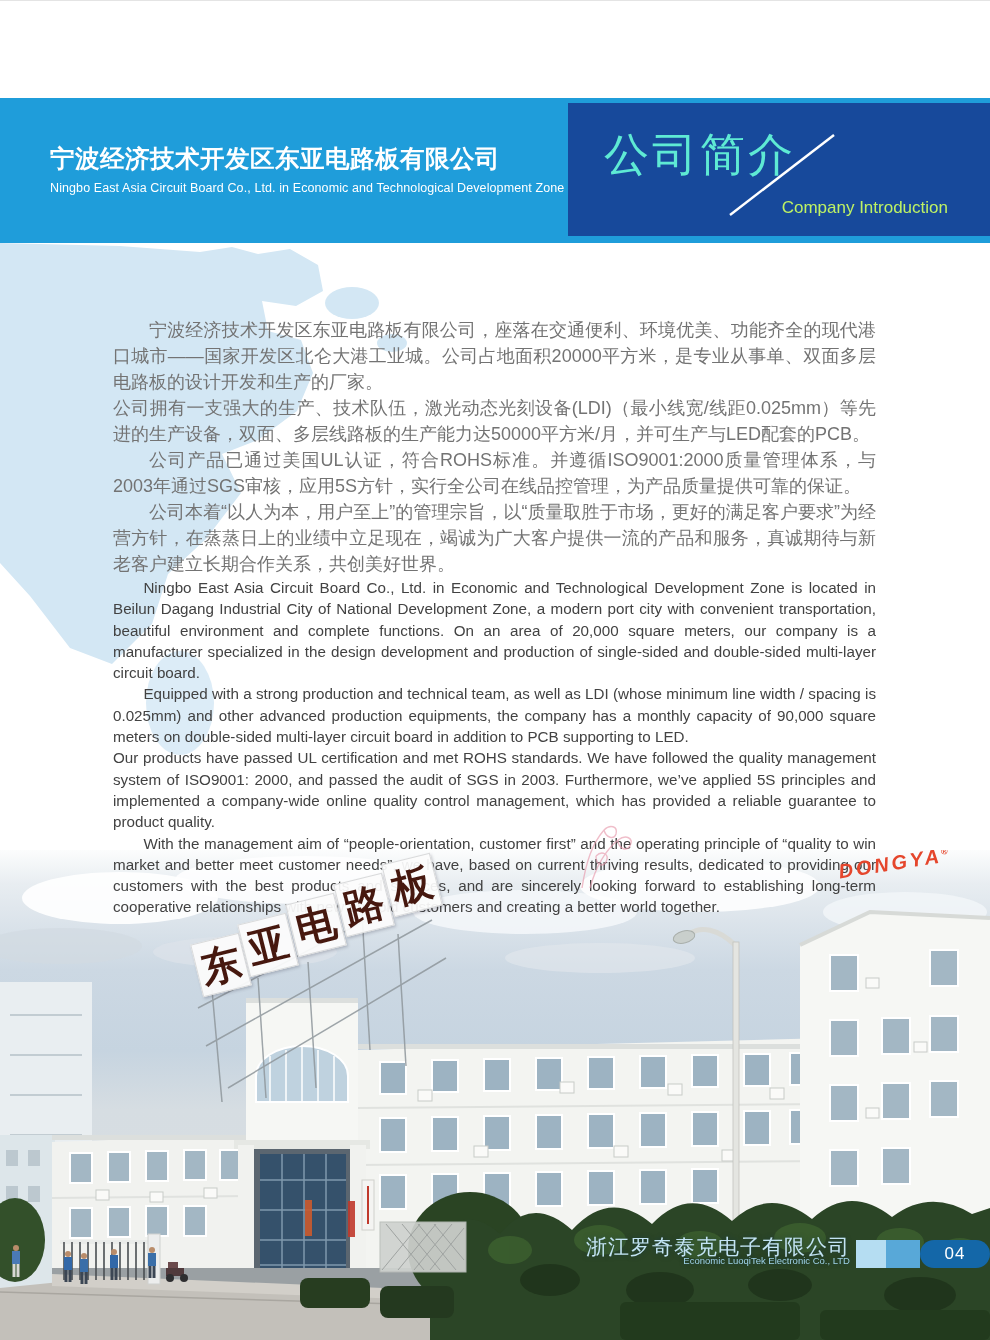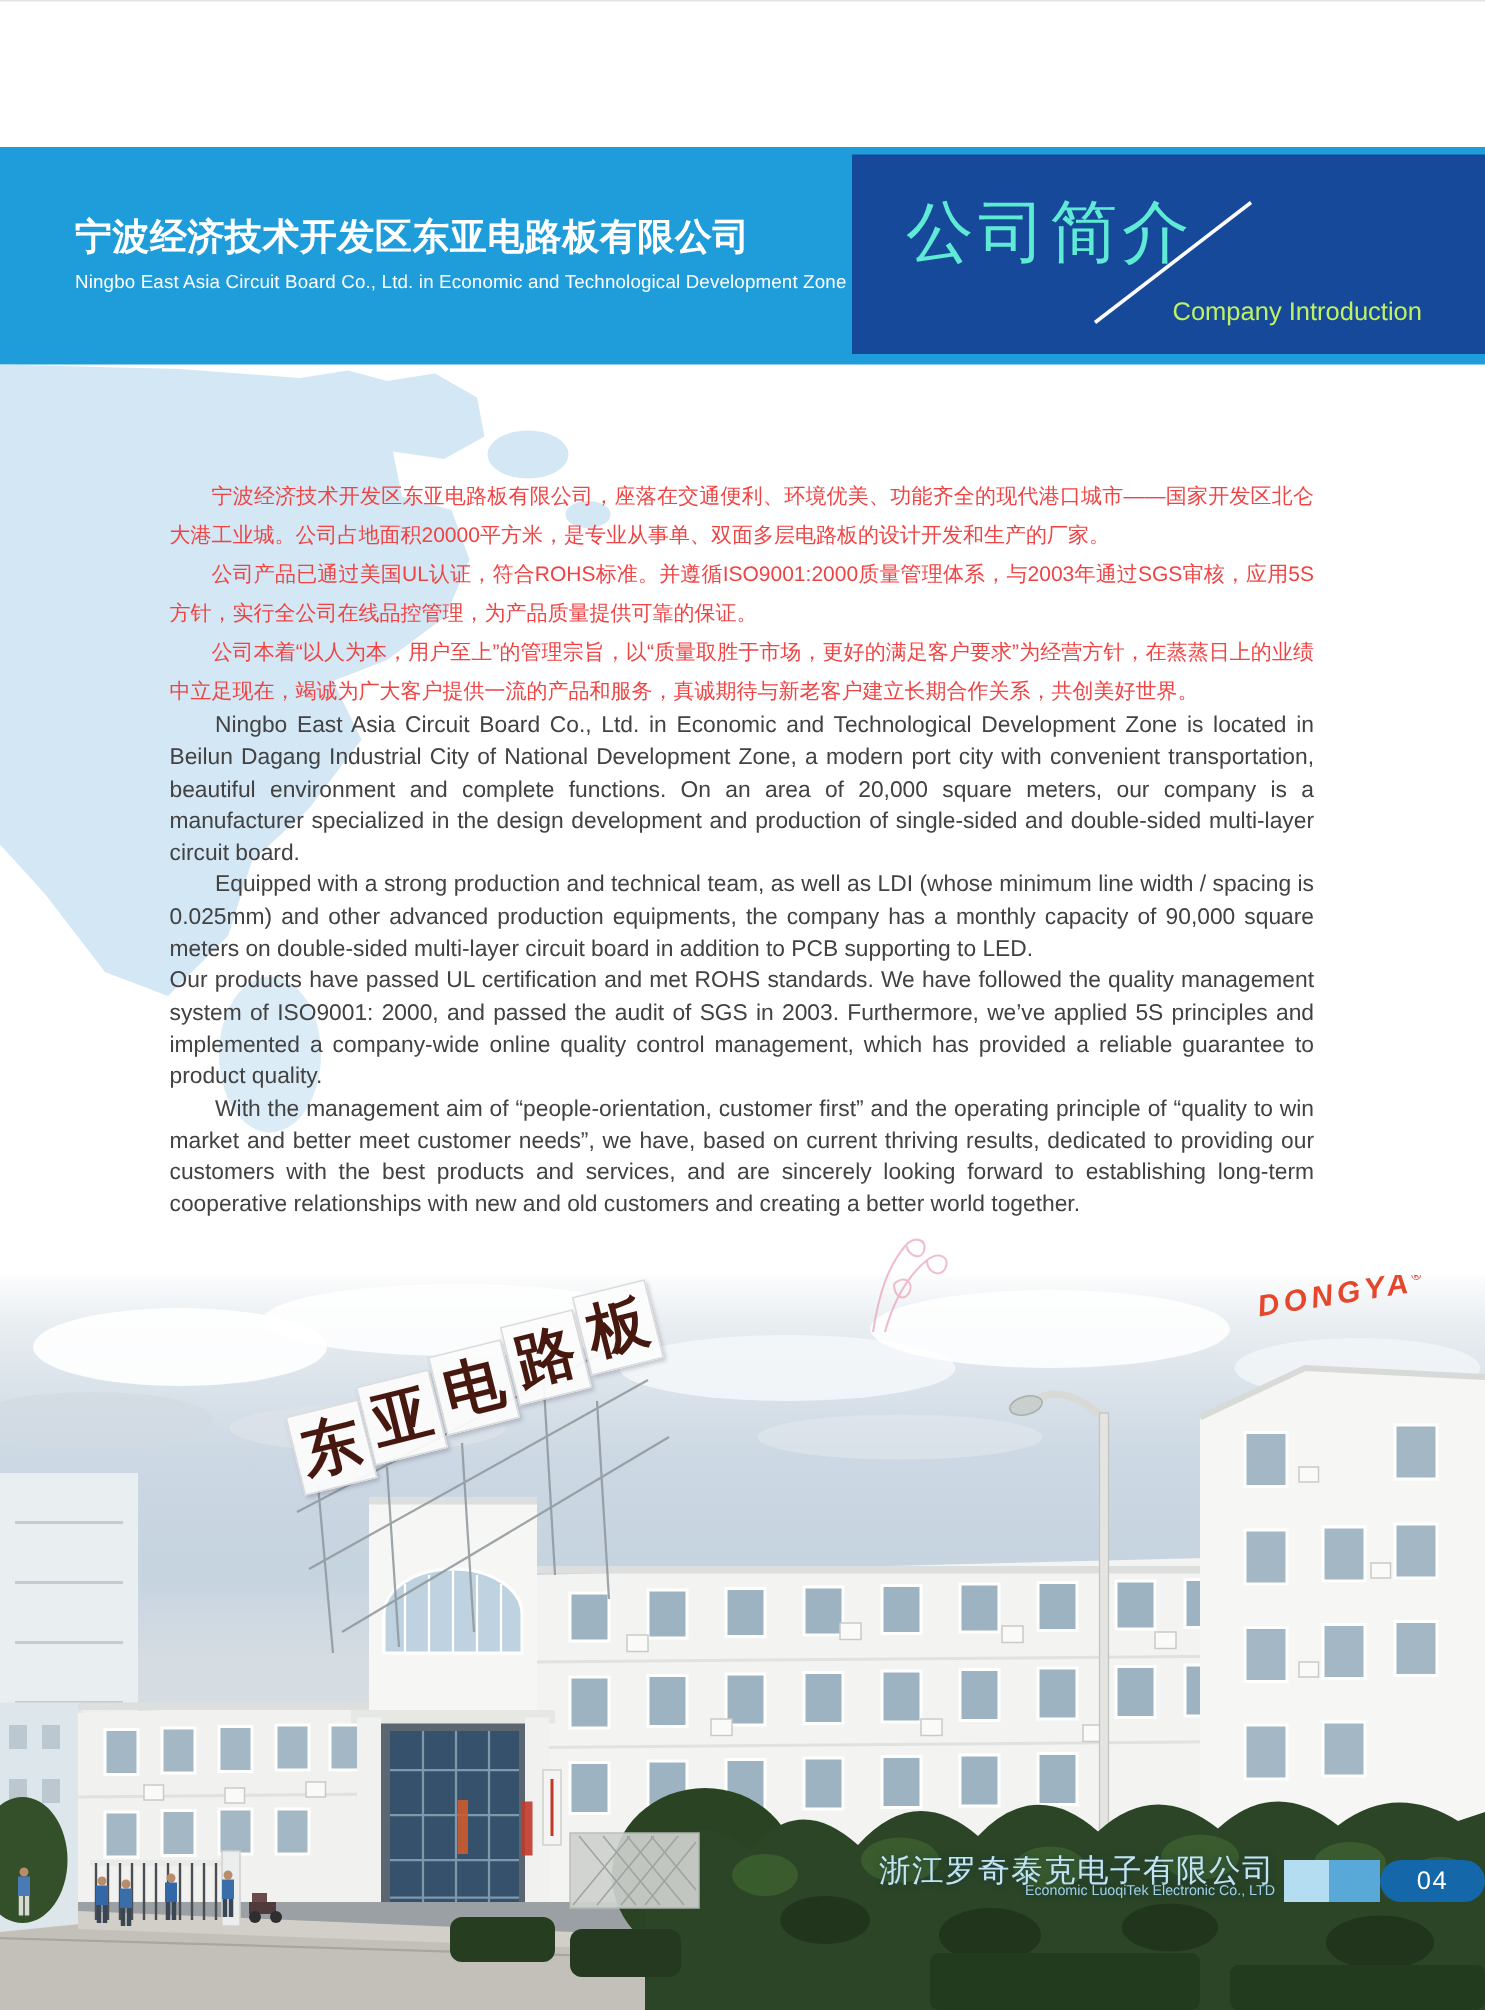--- a/index.html
+++ b/index.html
@@ -17,21 +17,21 @@
   .section-cn{position:absolute;left:36px;top:22px;color:#5eead4;font-size:45px;letter-spacing:3px;font-weight:500;}
   .slash-svg{position:absolute;left:158px;top:30px;}
   .section-en{position:absolute;right:42px;top:95px;color:#bef264;font-size:17px;}
 
   
   .map-bg{position:absolute;left:0;top:243px;width:560px;height:600px;z-index:0;}
 
   
   .content{position:absolute;left:113px;top:317px;width:763px;z-index:2;}
   .content p{margin:0;text-align:justify;}
-  .cn{font-size:14px;line-height:26px;color:#ef4444;}
+  .cn{font-size:18px;line-height:26px;color:#737373;}
   .en{font-size:15.2px;line-height:21.3px;color:#424242;}
   .indent{text-indent:2em;}
   .en-block{margin-top:27px;}
 
   
   .photo{position:absolute;left:0;top:850px;width:990px;height:490px;margin:0;overflow:hidden;
     background:linear-gradient(180deg,#fcfdfd 0px,#e8edf1 34px,#ccd8e3 120px,#c6d4e0 200px,#d6dde2 260px,#dadfe2 490px);}
   .photo svg.scene{position:absolute;left:0;top:0;}
 
   .dongya{position:absolute;left:838px;top:2px;transform:rotate(-9deg);color:#e5462c;
@@ -81,20 +81,21 @@
 
   <svg class="map-bg" width="560" height="600" viewBox="0 0 560 600">
     <path fill="#d3e7f4" d="M0,0 L120,3 L200,9 L232,4 L258,11 L290,6 L318,22 L323,48 L296,63 L262,58 L268,88 L301,97 L313,130 L297,168 L258,197 L222,211 L241,250 L206,296 L168,331 L152,381 L112,421 L70,405 L30,353 L0,320 Z"></path>
     <ellipse cx="352" cy="60" rx="27" ry="16" fill="#d3e7f4"></ellipse>
     <ellipse cx="392" cy="100" rx="15" ry="9" fill="#d3e7f4"></ellipse>
     <ellipse cx="180" cy="460" rx="34" ry="52" fill="#dcecf7"></ellipse>
   </svg>
 
   <main class="content">
     <p class="cn indent">宁波经济技术开发区东亚电路板有限公司，座落在交通便利、环境优美、功能齐全的现代港口城市——国家开发区北仑大港工业城。公司占地面积20000平方米，是专业从事单、双面多层电路板的设计开发和生产的厂家。</p>
+    <p class="cn">公司拥有一支强大的生产、技术队伍，激光动态光刻设备(LDI)（最小线宽/线距0.025mm）等先进的生产设备，双面、多层线路板的生产能力达50000平方米/月，并可生产与LED配套的PCB。</p>
     <p class="cn indent">公司产品已通过美国UL认证，符合ROHS标准。并遵循ISO9001:2000质量管理体系，与2003年通过SGS审核，应用5S方针，实行全公司在线品控管理，为产品质量提供可靠的保证。</p>
     <p class="cn indent">公司本着“以人为本，用户至上”的管理宗旨，以“质量取胜于市场，更好的满足客户要求”为经营方针，在蒸蒸日上的业绩中立足现在，竭诚为广大客户提供一流的产品和服务，真诚期待与新老客户建立长期合作关系，共创美好世界。</p>
     <p class="en indent en-block">Ningbo East Asia Circuit Board Co., Ltd. in Economic and Technological Development Zone is located in Beilun Dagang Industrial City of National Development Zone, a modern port city with convenient transportation, beautiful environment and complete functions. On an area of 20,000 square meters, our company is a manufacturer specialized in the design development and production of single-sided and double-sided multi-layer circuit board.</p>
     <p class="en indent">Equipped with a strong production and technical team, as well as LDI (whose minimum line width / spacing is 0.025mm) and other advanced production equipments, the company has a monthly capacity of 90,000 square meters on double-sided multi-layer circuit board in addition to PCB supporting to LED.</p>
     <p class="en">Our products have passed UL certification and met ROHS standards. We have followed the quality management system of ISO9001: 2000, and passed the audit of SGS in 2003. Furthermore, we’ve applied 5S principles and implemented a company-wide online quality control management, which has provided a reliable guarantee to product quality.</p>
     <p class="en indent">With the management aim of “people-orientation, customer first” and the operating principle of “quality to win market and better meet customer needs”, we have, based on current thriving results, dedicated to providing our customers with the best products and services, and are sincerely looking forward to establishing long-term cooperative relationships with new and old customers and creating a better world together.</p>
   </main>
 
   <figure class="photo">
     <svg class="scene" width="990" height="490" viewBox="0 0 990 490">

